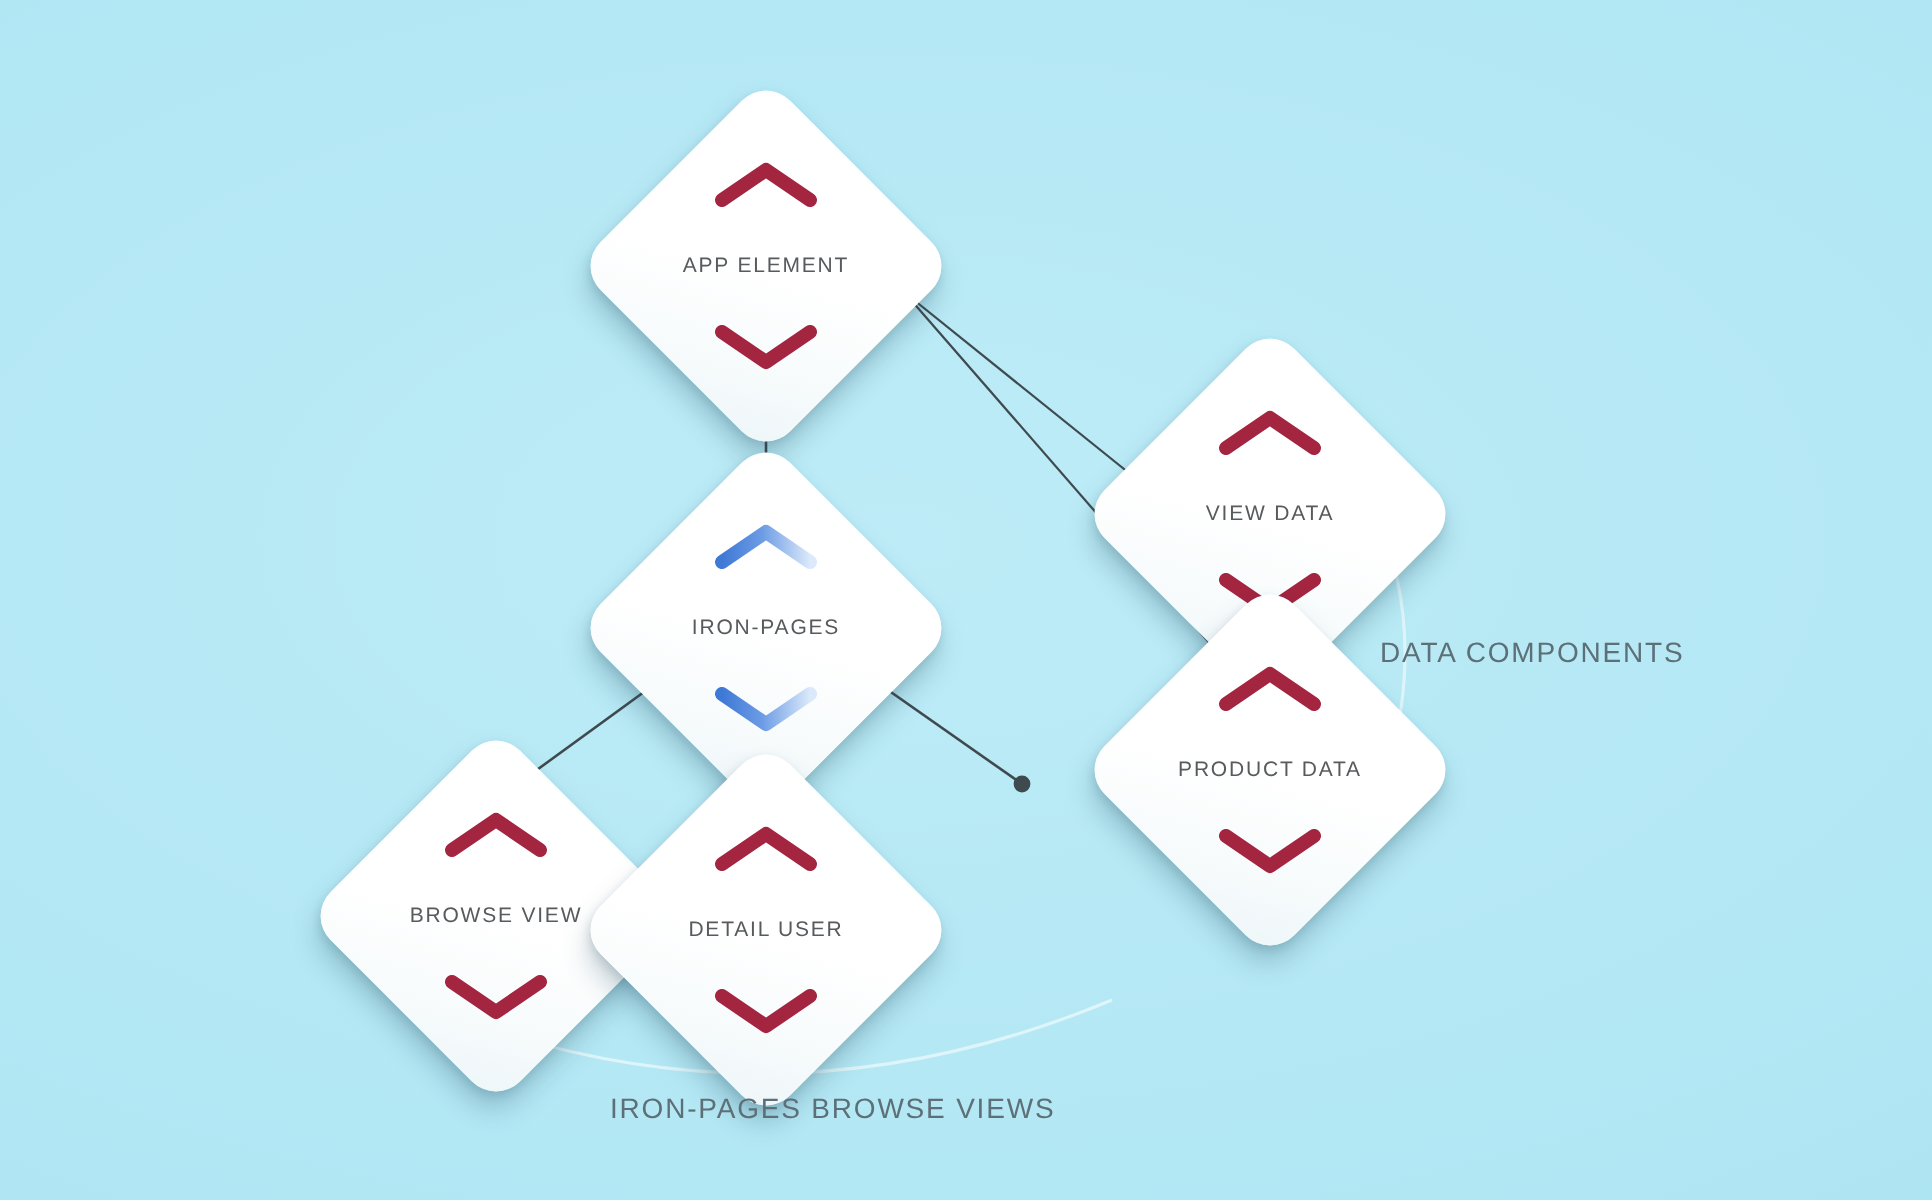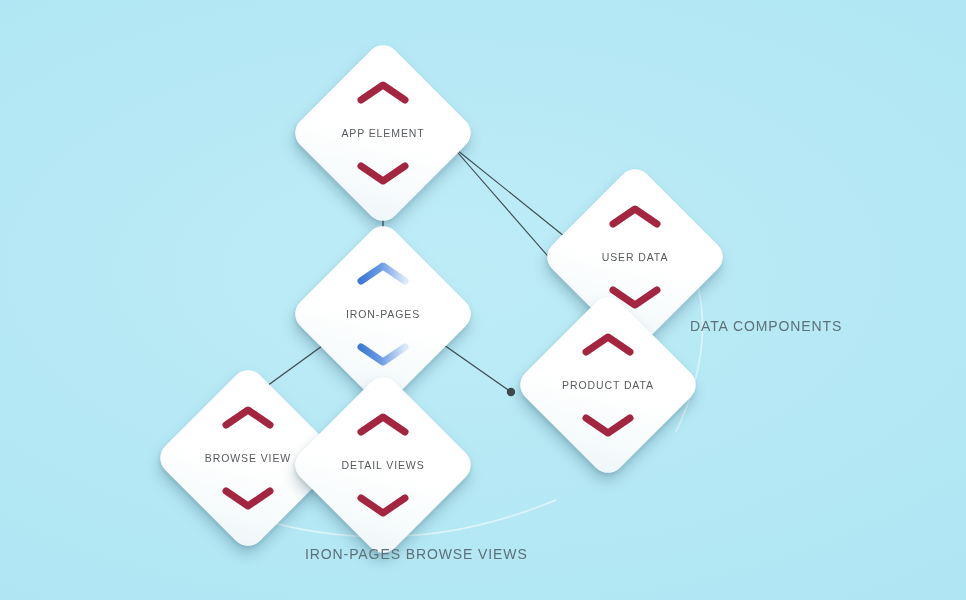--- a/index.html
+++ b/index.html
@@ -197,42 +197,42 @@
         </svg>
       </div>
     </div>
 
     <div class="node" style="left:383px; top:465px;">
       <div class="face"></div>
       <div class="content">
         <svg class="chev" viewBox="0 0 56 24">
           <path d="M 6 20 L 28 5 L 50 20" fill="none" stroke="#a32540" stroke-width="7" stroke-linecap="round" stroke-linejoin="round"></path>
         </svg>
-        <div class="node-label">DETAIL VIEWS</div>
+        <div class="node-label">DETAIL USER</div>
         <svg class="chev" viewBox="0 0 56 24">
           <path d="M 6 4 L 28 19 L 50 4" fill="none" stroke="#a32540" stroke-width="7" stroke-linecap="round" stroke-linejoin="round"></path>
         </svg>
       </div>
     </div>
 
 
     <div class="node" style="left:635px; top:257px;">
       <div class="face"></div>
       <div class="content">
         <svg class="chev" viewBox="0 0 56 24">
           <path d="M 6 20 L 28 5 L 50 20" fill="none" stroke="#a32540" stroke-width="7" stroke-linecap="round" stroke-linejoin="round"></path>
         </svg>
-        <div class="node-label">USER DATA</div>
-        <svg class="chev" viewBox="0 0 56 24">
-          <path d="M 6 4 L 28 19 L 50 4" fill="none" stroke="#a32540" stroke-width="7" stroke-linecap="round" stroke-linejoin="round"></path>
-        </svg>
-      </div>
-    </div>
-
-    <div class="node" style="left:608px; top:385px;">
+        <div class="node-label">VIEW DATA</div>
+        <svg class="chev" viewBox="0 0 56 24">
+          <path d="M 6 4 L 28 19 L 50 4" fill="none" stroke="#a32540" stroke-width="7" stroke-linecap="round" stroke-linejoin="round"></path>
+        </svg>
+      </div>
+    </div>
+
+    <div class="node" style="left:635px; top:385px;">
       <div class="face"></div>
       <div class="content">
         <svg class="chev" viewBox="0 0 56 24">
           <path d="M 6 20 L 28 5 L 50 20" fill="none" stroke="#a32540" stroke-width="7" stroke-linecap="round" stroke-linejoin="round"></path>
         </svg>
         <div class="node-label">PRODUCT DATA</div>
         <svg class="chev" viewBox="0 0 56 24">
           <path d="M 6 4 L 28 19 L 50 4" fill="none" stroke="#a32540" stroke-width="7" stroke-linecap="round" stroke-linejoin="round"></path>
         </svg>
       </div>

